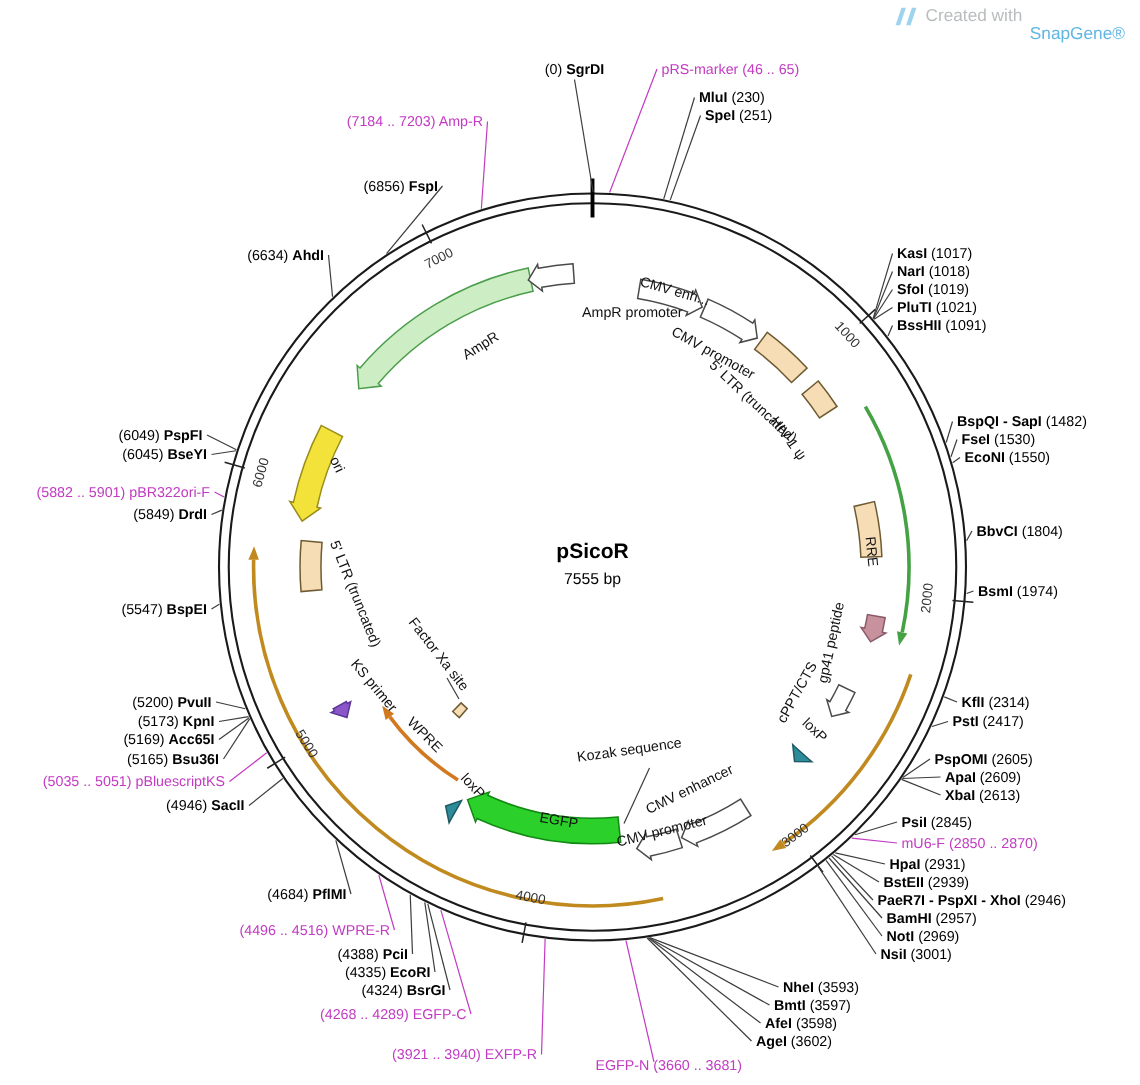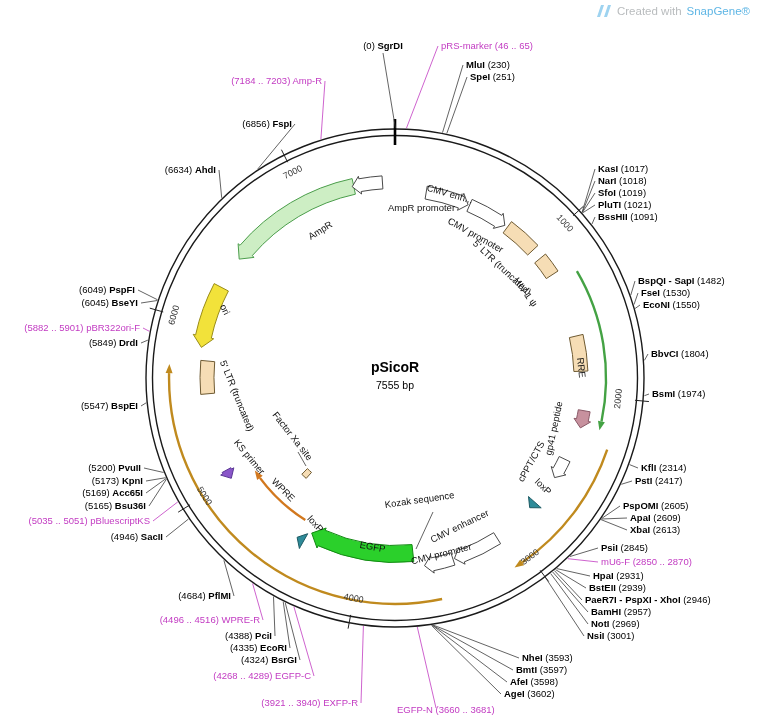--- a/index.html
+++ b/index.html
@@ -1,19 +1,19 @@
 <!DOCTYPE html>
 <html><head>
 <meta charset="utf-8">
 <style>
   html,body{margin:0;padding:0;background:#ffffff;}
   body{font-family:"Liberation Sans",sans-serif;}
   .stage{position:relative;width:760px;height:723px;background:#fff;overflow:hidden;}
   .watermark{position:absolute;top:5px;right:10px;font-size:11.5px;color:#b9bcbe;display:flex;align-items:flex-start;gap:5px;}
-  .watermark .brand{color:#5fb6e5;}
+  .watermark .brand{color:#5fb6e5;margin-top:12px;}
   svg text{font-family:"Liberation Sans",sans-serif;}
 </style>
 </head>
 <body>
 
 <div class="stage">
   <div class="watermark">
     <svg width="16" height="12" viewBox="0 0 16 12">
       <polygon points="1,12 5,0 8,0 4,12" fill="#9ed3f0"></polygon>
       <polygon points="8,12 12,0 15,0 11,12" fill="#9ed3f0"></polygon>

